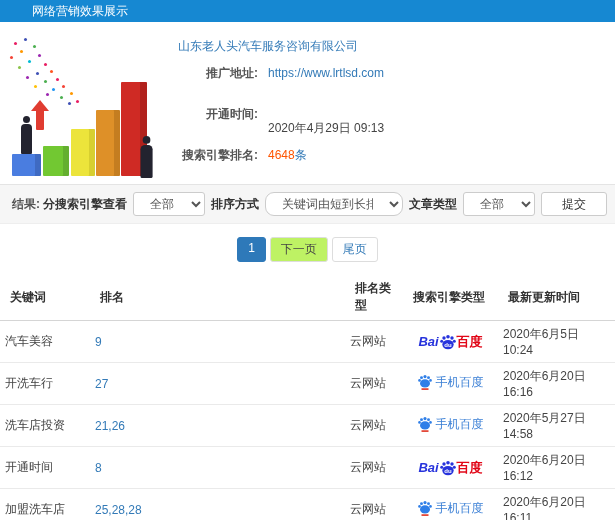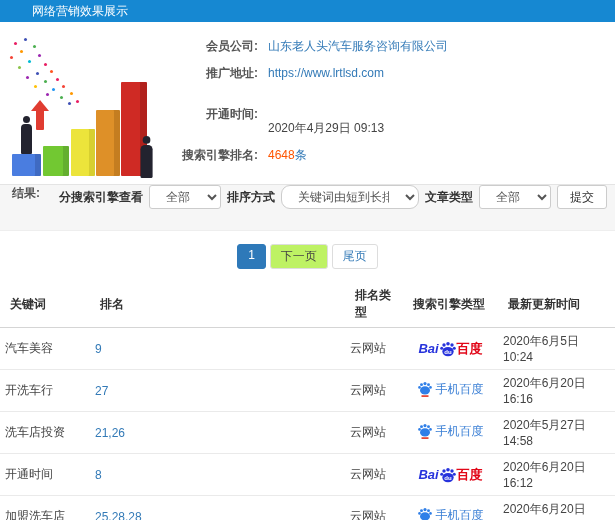--- a/index.html
+++ b/index.html
@@ -36,30 +36,30 @@
   .info-rows { padding-top:8px; }
   .info-row { display:flex; align-items:center; margin-bottom:10px; line-height:17px; }
   .info-label { width:90px; text-align:right; font-weight:bold; color:#555; flex-shrink:0; }
   .info-value { margin-left:10px; }
   a.blue-link { color:#337ab7; text-decoration:none; }
   .plain-value { color:#444;margin-top:28px; }
   .count-num { color:#ff5500; }
   .count-suffix { color:#337ab7; }
 
   
-  .filterbar { height:47px; background:#f6f6f6; border-top:1px solid #e4e4e4; border-bottom:1px solid #eee;
-    display:flex; align-items:flex-start; padding:0 8px 0 12px; }
+  .filterbar { height:40px; background:#f6f6f6; border-top:1px solid #e4e4e4; border-bottom:1px solid #eee;
+    display:flex; align-items:center; padding:0 8px 0 12px; }
   .result-label { font-weight:bold; color:#555; }
   .filters { margin-left:auto; display:flex; align-items:center; gap:6px; }
   .f-label { font-weight:bold; color:#333; white-space:nowrap; }
   select { font-family:inherit; font-size:12px; color:#555; border:1px solid #ccc; border-radius:3px;
     background:#fff; height:24px; padding:0 12px; }
   .sel-small { width:72px; }
   .sel-wide { width:138px;border-radius:9px; }
-  .submit-btn { height:24px; padding:0 12px; background:#fff; border:1px solid #ccc; border-radius:3px;
+  .submit-btn { height:24px; padding:0 20px; background:#fff; border:1px solid #ccc; border-radius:3px;
     font-family:inherit; font-size:12px; color:#333; cursor:pointer; }
 
   
   .pager { display:flex; justify-content:center; gap:4px; padding:13px 0 12px; }
   .pg { display:inline-block; min-width:26px; text-align:center; padding:3px 10px; border-radius:3px;
     font-size:12px; text-decoration:none; cursor:pointer; }
   .pg-active { background:#2e79b9; border:1px solid #2e79b9; color:#fff; }
   .pg-next { background:#bef264; border:1px solid #ddd; color:#444; }
   .pg-last { background:#fff; border:1px solid #ddd; color:#337ab7; }
 
@@ -94,21 +94,20 @@
       <div class="bar bar-green"></div>
       <div class="bar bar-yellow"></div>
       <div class="bar bar-orange"></div>
       <div class="bar bar-red"></div>
       <div class="arrow"></div>
       <div class="person person-left"></div>
       <div class="person person-right"></div>
     </div>
     <div class="info-rows">
       <div class="info-row">
-        <span class="info-label">会员公司:</span>
         <span class="info-value"><a href="#" class="blue-link">山东老人头汽车服务咨询有限公司</a></span>
       </div>
       <div class="info-row">
         <span class="info-label">推广地址:</span>
         <span class="info-value"><a href="#" class="blue-link">https://www.lrtlsd.com</a></span>
       </div>
       <div class="info-row">
         <span class="info-label">开通时间:</span>
         <span class="info-value plain-value">2020年4月29日 09:13</span>
       </div>

